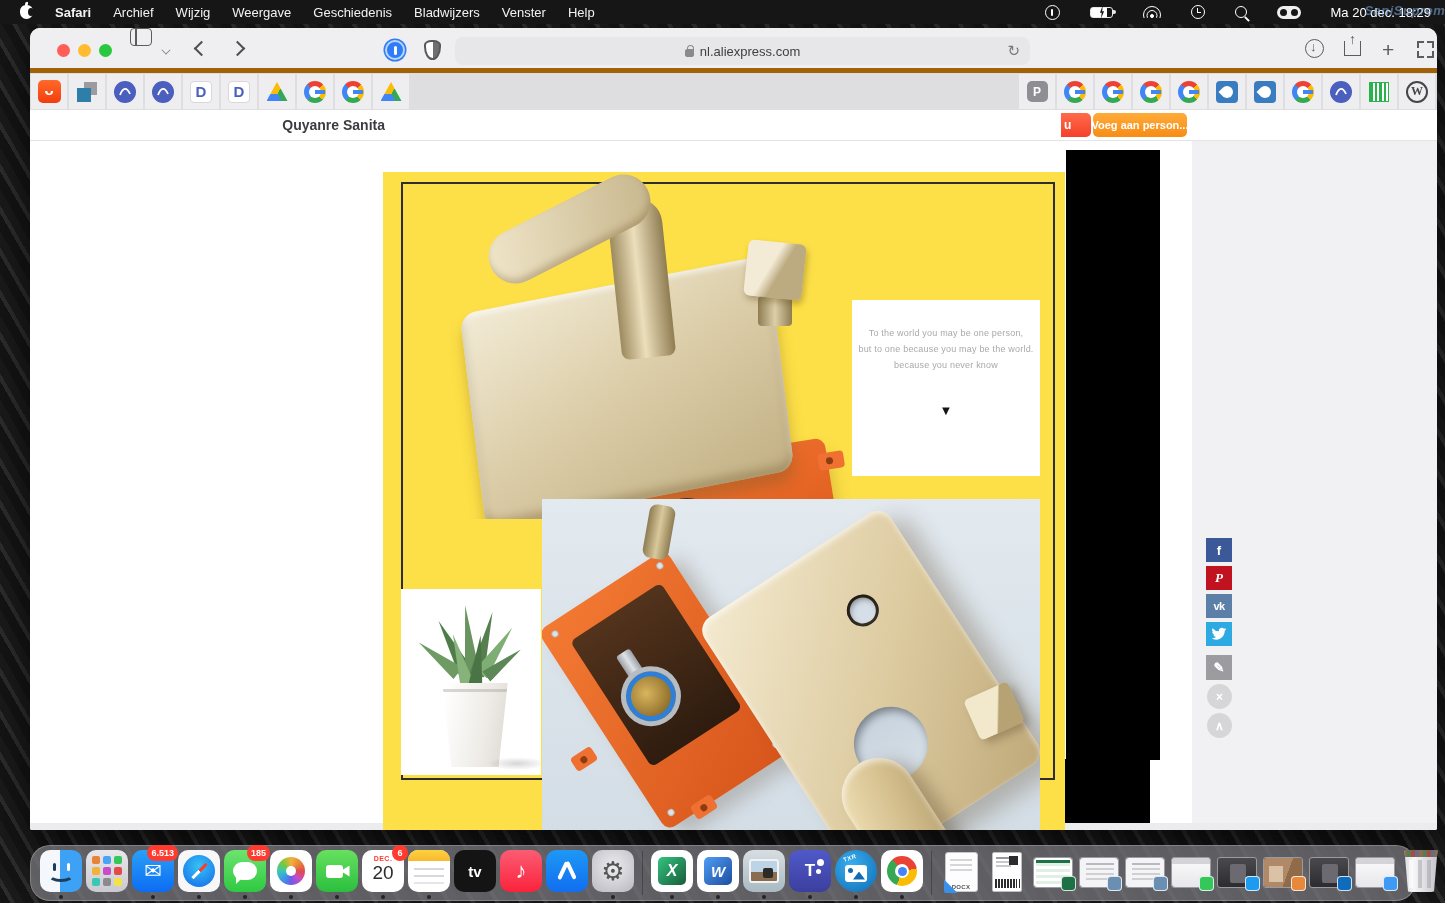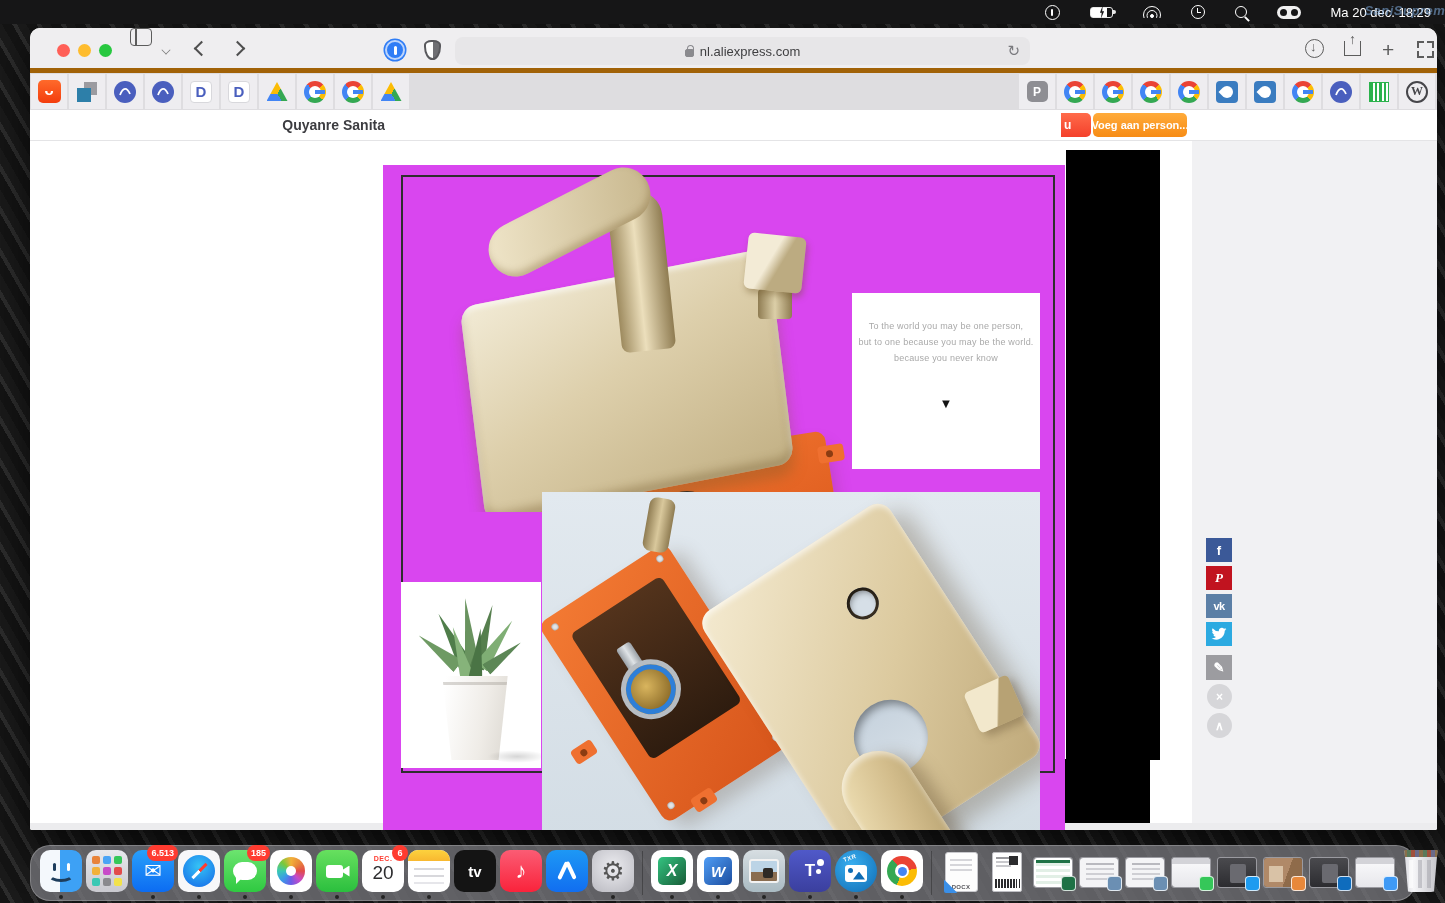--- a/index.html
+++ b/index.html
@@ -122,21 +122,21 @@
   .pg-scrollthumb { position:absolute; left:858px; top:714px; width:117px; height:4px; background:#3c3c3e; border-radius:2px; }
 
   
   .social { position:absolute; left:1176px; top:428px; width:28px; z-index:12; }
   .soc { width:26px; height:24px; margin-bottom:4px; display:flex; align-items:center; justify-content:center; color:#fff; font-weight:bold; font-size:13px; }
   .soc.pencil { margin-top:9px; height:25px; }
   .soc.round { margin-top:4px; border-radius:50%; height:25px; width:25px; margin-left:1px; color:#fff; font-size:12px; }
   .soc.round:first-of-type { margin-top:18px; }
 
   
-  .overlay { position:absolute; left:353px; top:55px; width:682px; height:677px; background:#d946ef; z-index:20; overflow:hidden; }
+  .overlay { position:absolute; left:353px; top:62px; width:682px; height:677px; background:#fde047; z-index:20; overflow:hidden; }
   .ov-frame { position:absolute; left:18px; top:10px; width:654px; height:598px; border:2px solid #2e2e2e; }
   .photo-top { position:absolute; left:35px; top:0; width:462px; height:347px; overflow:hidden; }
   .pt-obox { position:absolute; left:118px; top:288px; width:300px; height:132px; background:linear-gradient(160deg,#f57a33,#db581c); border-radius:10px; transform:rotate(-9deg); box-shadow:0 14px 18px rgba(80,50,25,.25); }
   .pt-tab { position:absolute; width:26px; height:17px; background:#ef7030; border-radius:4px; }
   .pt-tab::after { content:""; position:absolute; left:8px; top:5px; width:7px; height:7px; border-radius:50%; background:#8c3c12; }
   .pt-port { position:absolute; border-radius:50%; border:11px solid #232323;
     background:radial-gradient(circle at 42% 38%, #e6c470, #8a661f 75%); box-shadow:0 3px 5px rgba(0,0,0,.35); }
   .pt-plate { position:absolute; left:52px; top:112px; width:314px; height:216px; border-radius:16px;
     transform:rotate(-11deg) skewX(-4deg);
     background:linear-gradient(155deg,#f2ebd6 0%,#ddcfab 45%,#c2b084 100%);
@@ -279,20 +279,33 @@
     background:linear-gradient(90deg,#d9d9de,#f6f6f8 30%,#cfcfd4 80%,#bfbfc4);
     clip-path:polygon(4% 0,96% 0,86% 100%,14% 100%); position:relative; }
   .dk.trash::before { content:""; position:absolute; left:0; top:0; width:100%; height:7px;
     background:repeating-linear-gradient(90deg,#8a6f4a 0 4px,#5a7a5a 4px 8px,#a0503c 8px 12px,#6a6a8a 12px 16px); }
   .dk.trash::after { content:""; position:absolute; left:6px; top:10px; width:4px; height:28px; background:rgba(255,255,255,.6); box-shadow:9px 0 0 rgba(160,160,168,.5), 18px 0 0 rgba(160,160,168,.5); }
 </style>
 </head>
 <body>
 
 <div class="menubar">
+  <div class="left">
+    <span class="apple-logo"></span>
+    <span class="appname">Safari</span>
+    <span id="menu-items" style="display:flex;gap:22px;">
+        <span>Archief</span>
+        <span>Wijzig</span>
+        <span>Weergave</span>
+        <span>Geschiedenis</span>
+        <span>Bladwijzers</span>
+        <span>Venster</span>
+        <span>Help</span>
+      </span>
+  </div>
   <div class="right">
     <span class="mb-icon i-1pass"></span>
     <span class="mb-icon i-batt"></span>
     <span class="mb-icon i-wifi">
         <i></i>
         <i></i>
         <i></i>
       </span>
     <span class="mb-icon i-clockface"></span>
     <span class="mb-icon i-search"></span>

